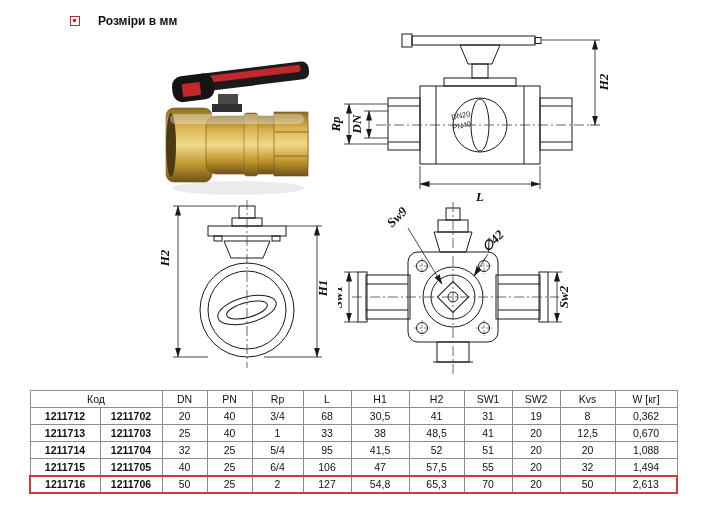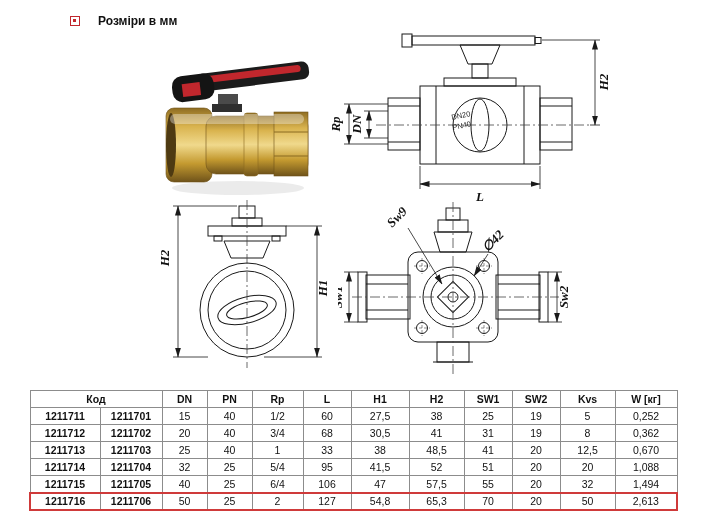--- a/index.html
+++ b/index.html
@@ -13,21 +13,21 @@
   .title { font-weight:bold; font-size:12px; color:#111; }
 
   .abs { position:absolute; }
 
   
   text.dim  { font-family:"Liberation Serif", serif; font-style:italic; font-weight:bold; font-size:13px; fill:#111; }
   text.cast { font-family:"Liberation Sans", sans-serif; font-size:7.5px; fill:#222; }
 
   .dimtable { position:absolute; left:29px; top:390px; width:647px; border-collapse:collapse; table-layout:fixed; font-size:10.5px; color:#111; background:#fff; }
   .dimtable th, .dimtable td { border:1px solid #8c8c8c; text-align:center; padding:1px 2px; height:17px; white-space:nowrap; overflow:hidden; }
-  .dimtable th { font-weight:bold; }
+  .dimtable th { font-weight:normal; }
   .dimtable td.code { font-weight:bold; }
   .dimtable tr.highlight td { border-top:2px solid var(--hl,#cf3a3a); border-bottom:2px solid var(--hl,#cf3a3a);margin-top:28px; }
   .dimtable tr.highlight td:first-child { border-left:2px solid var(--hl,#cf3a3a); }
   .dimtable tr.highlight td:last-child { border-right:2px solid var(--hl,#cf3a3a); }
 </style>
 </head>
 <body>
 
 <div class="page">
 
@@ -260,34 +260,20 @@
         <th>H1</th>
         <th>H2</th>
         <th>SW1</th>
         <th>SW2</th>
         <th>Kvs</th>
         <th>W [кг]</th>
       </tr>
     </thead>
     <tbody>
         <tr>
-          <td class="code">1211711</td>
-          <td class="code">1211701</td>
-          <td>15</td>
-          <td>40</td>
-          <td>1/2</td>
-          <td>60</td>
-          <td>27,5</td>
-          <td>38</td>
-          <td>25</td>
-          <td>19</td>
-          <td>5</td>
-          <td>0,252</td>
-        </tr>
-        <tr>
           <td class="code">1211712</td>
           <td class="code">1211702</td>
           <td>20</td>
           <td>40</td>
           <td>3/4</td>
           <td>68</td>
           <td>30,5</td>
           <td>41</td>
           <td>31</td>
           <td>19</td>

